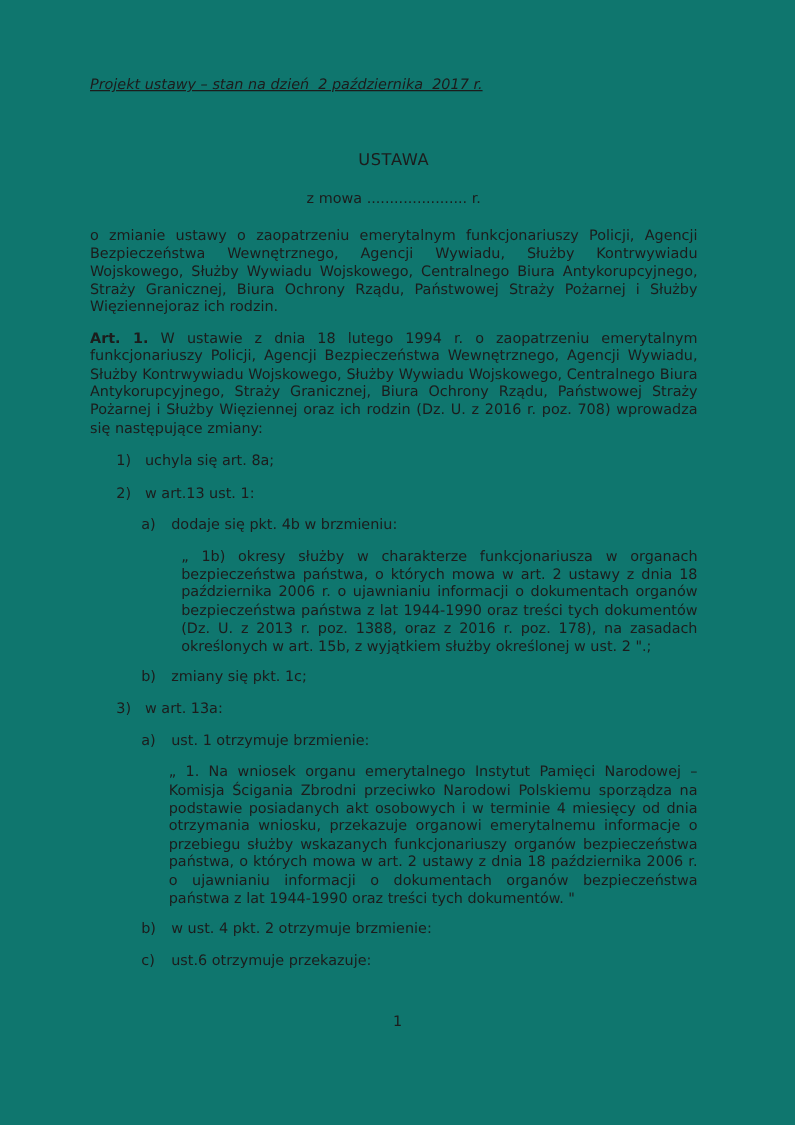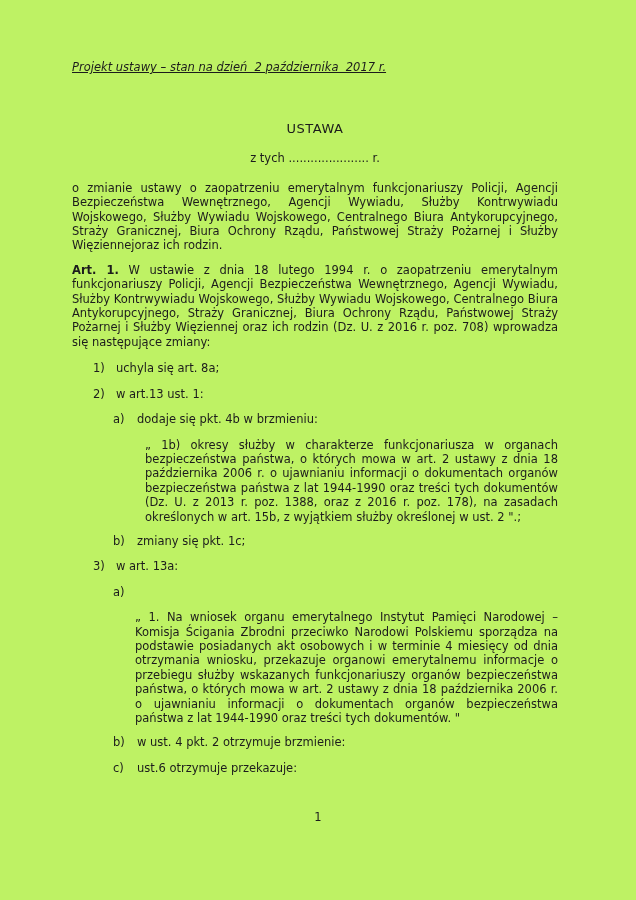--- a/index.html
+++ b/index.html
@@ -1,21 +1,21 @@
 <!DOCTYPE html>
 <html lang="pl"><head>
 <meta charset="utf-8">
 <style>
   html,body{margin:0;padding:0;background:#ffffff;}
   .page{
     position:relative;
     width:636px;height:900px;
     box-sizing:border-box;
     padding:60px 78px 0 72px;
-    background:#bef264;
+    background:#0f766e;
     font-family:"DejaVu Sans","Liberation Sans",sans-serif;
     font-size:11.5px;
     line-height:14.4px;
     color:#1c1c1c;
     overflow:hidden;
   }
   .doc-header{font-style:italic;margin:0 0 47px 0;}
   .doc-header .u{text-decoration:underline;white-space:pre-wrap;}
   .doc-title{
     text-align:center;font-weight:normal;font-size:13px;line-height:16px;
@@ -42,21 +42,21 @@
 <body>
 
 <div class="page">
 
   <div class="doc-header">
     <span class="u">Projekt ustawy – stan na dzień  2 października  2017 r.</span>
   </div>
 
   <div class="doc-title">USTAWA</div>
 
-  <div class="doc-date">z tych ...................... r.</div>
+  <div class="doc-date">z mowa ...................... r.</div>
 
   <p class="subject">o zmianie ustawy o zaopatrzeniu emerytalnym funkcjonariuszy Policji, Agencji Bezpieczeństwa Wewnętrznego, Agencji Wywiadu, Służby Kontrwywiadu Wojskowego, Służby Wywiadu Wojskowego, Centralnego Biura Antykorupcyjnego, Straży Granicznej, Biura Ochrony Rządu, Państwowej Straży Pożarnej i Służby Więziennejoraz ich rodzin.</p>
 
   <p class="body-par"><span class="b">Art. 1.</span><span> W ustawie z dnia 18 lutego 1994 r. o zaopatrzeniu emerytalnym funkcjonariuszy Policji, Agencji Bezpieczeństwa Wewnętrznego, Agencji Wywiadu, Służby Kontrwywiadu Wojskowego, Służby Wywiadu Wojskowego, Centralnego Biura Antykorupcyjnego, Straży Granicznej, Biura Ochrony Rządu, Państwowej Straży Pożarnej i Służby Więziennej oraz ich rodzin (Dz. U. z 2016 r. poz. 708) wprowadza się następujące zmiany:</span></p>
 
   <div class="li l1">
     <span class="marker">1)</span>
     <span class="li-text">uchyla się art. 8a;</span>
   </div>
 
@@ -77,20 +77,21 @@
     <span class="li-text">zmiany się pkt. 1c;</span>
   </div>
 
   <div class="li l1">
     <span class="marker">3)</span>
     <span class="li-text">w art. 13a:</span>
   </div>
 
   <div class="li l2">
     <span class="marker">a)</span>
+    <span class="li-text">ust. 1 otrzymuje brzmienie:</span>
   </div>
 
   <p class="quote">„ 1. Na wniosek organu emerytalnego Instytut Pamięci Narodowej – Komisja Ścigania Zbrodni przeciwko Narodowi Polskiemu sporządza na podstawie posiadanych akt osobowych i w terminie 4 miesięcy od dnia otrzymania wniosku, przekazuje organowi emerytalnemu informacje o przebiegu służby wskazanych funkcjonariuszy organów bezpieczeństwa państwa, o których mowa w art. 2 ustawy z dnia 18 października 2006 r. o ujawnianiu informacji o dokumentach organów bezpieczeństwa państwa z lat 1944-1990 oraz treści tych dokumentów. "</p>
 
   <div class="li l2">
     <span class="marker">b)</span>
     <span class="li-text">w ust. 4 pkt. 2 otrzymuje brzmienie:</span>
   </div>
 
 

